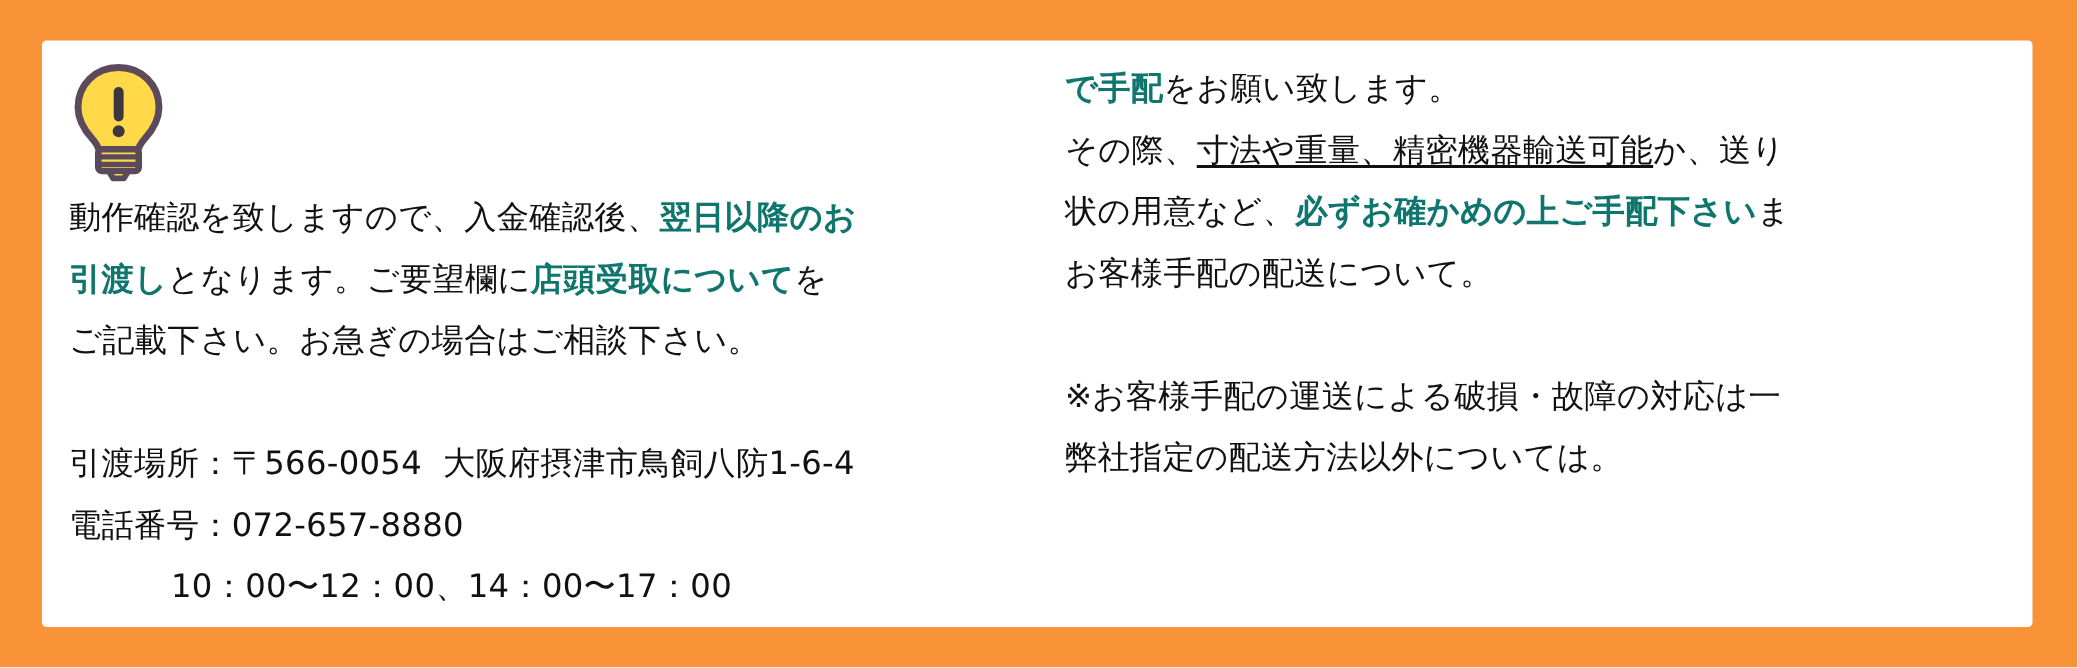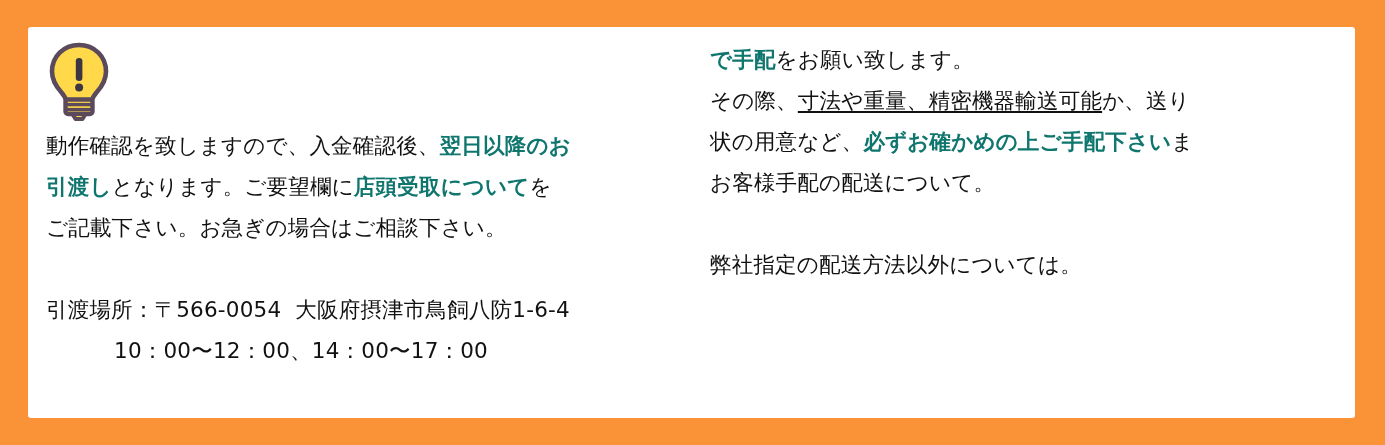--- a/index.html
+++ b/index.html
@@ -148,33 +148,35 @@
       </div>
 
       <div class="body-block">
         <p><span>動作確認を致しますので、入金確認後、</span><span class="em-red">翌日以降のお</span></p>
         <p><span class="em-red">引渡し</span><span>となります。ご要望欄に</span><span class="em-red">店頭受取について</span><span>を</span></p>
         <p><span>ご記載下さい。お急ぎの場合はご相談下さい。</span></p>
 
         <div class="spacer-line"></div>
 
         <p class="nowrap"><span>引渡場所：〒566-0054</span><span class="addr-gap"></span><span>大阪府摂津市鳥飼八防1-6-4</span></p>
+        <p><span>電話番号：072-657-8880</span></p>
         <p class="indent-hours"><span>10：00〜12：00、14：00〜17：00</span></p>
       </div>
     </div>
 
     <div class="column" id="column-shipping">
 
 
       <div class="body-block">
         <p><span class="em-red">で手配</span><span>をお願い致します。</span></p>
         <p><span>その際、</span><span class="em-underline">寸法や重量、精密機器輸送可能</span><span>か、送り</span></p>
         <p><span>状の用意など、</span><span class="em-red">必ずお確かめの上ご手配下さい</span><span>ま</span></p>
         <p><span>お客様手配の配送について。</span></p>
 
         <div class="spacer-line"></div>
 
+        <p><span>※お客様手配の運送による破損・故障の対応は一</span></p>
         <p><span>弊社指定の配送方法以外については。</span></p>
       </div>
     </div>
 
   </div>
 </div>
 
 </body></html>

